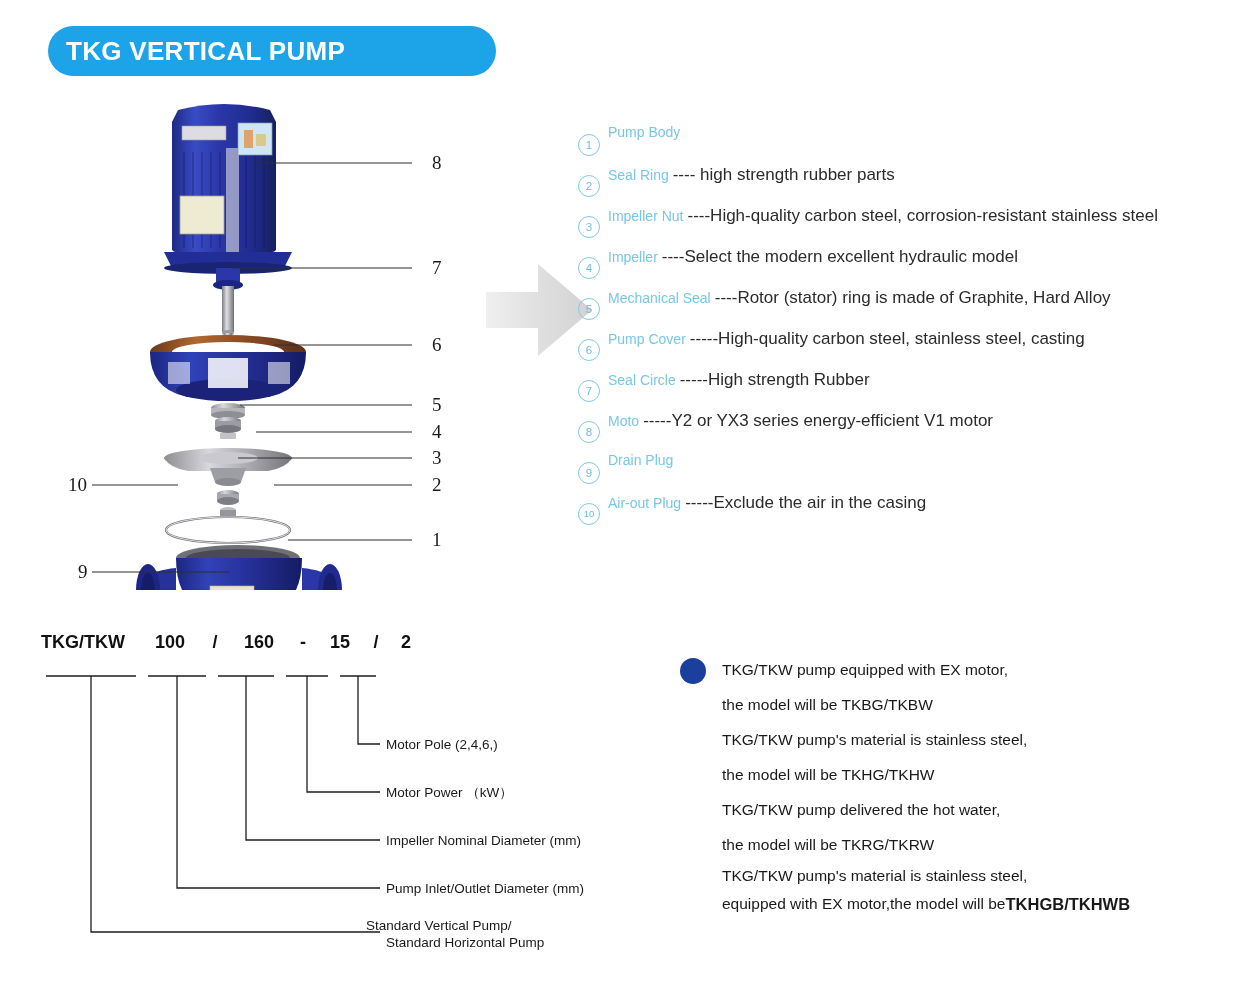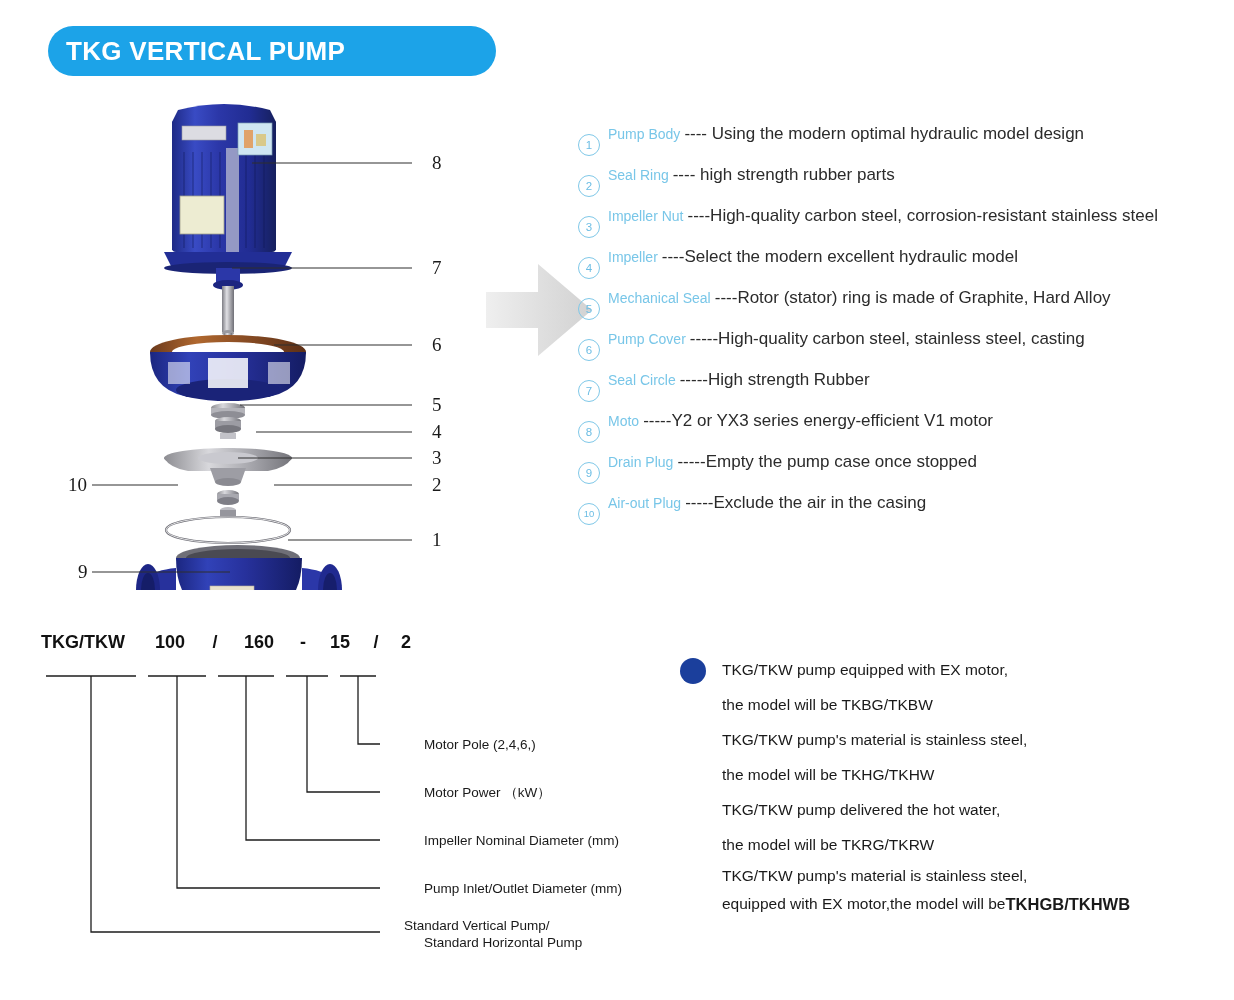--- a/index.html
+++ b/index.html
@@ -112,21 +112,20 @@
   #model-code-text .seg { display: inline-block; text-align: center; }
   #model-code-text .sep { display: inline-block; text-align: center; font-weight: bold; }
 
   .code-label {
     position: absolute;
     font-family: "Liberation Sans", sans-serif;
     font-size: 13.5px;
     color: #1a1a1a;
     line-height: 17px;
     white-space: nowrap;
-    margin-left: 38px;
   }
 
   
   #notes {
     position: absolute;
     left: 680px; top: 652px;
     width: 520px;
   }
   #notes-bullet {
     position: absolute;
@@ -329,21 +328,20 @@
       </linearGradient>
     </defs>
     <path d="M0 34 H52 V6 L106 52 L52 98 V70 H0 Z" fill="url(#arrGrad)"></path>
   </svg>
 </div>
 
 <div id="legend">
   <div class="legend-row">
     <span class="legend-num">1</span>
     <span class="legend-name">Pump Body</span>
-    <span class="legend-desc">---- Using the modern optimal hydraulic model design</span>
   </div>
   <div class="legend-row">
     <span class="legend-num">2</span>
     <span class="legend-name">Seal Ring</span>
     <span class="legend-desc">---- high strength rubber parts</span>
   </div>
   <div class="legend-row">
     <span class="legend-num">3</span>
     <span class="legend-name">Impeller Nut</span>
     <span class="legend-desc">----High-quality carbon steel, corrosion-resistant stainless steel</span>
@@ -369,21 +367,20 @@
     <span class="legend-desc">-----High strength Rubber</span>
   </div>
   <div class="legend-row">
     <span class="legend-num">8</span>
     <span class="legend-name">Moto</span>
     <span class="legend-desc">-----Y2 or YX3 series energy-efficient V1 motor</span>
   </div>
   <div class="legend-row">
     <span class="legend-num">9</span>
     <span class="legend-name">Drain Plug</span>
-    <span class="legend-desc">-----Empty the pump case once stopped</span>
   </div>
   <div class="legend-row">
     <span class="legend-num" style="font-size:9.5px;">10</span>
     <span class="legend-name">Air-out Plug</span>
     <span class="legend-desc">-----Exclude the air in the casing</span>
   </div>
 </div>
 
 <div id="model-code">
 

